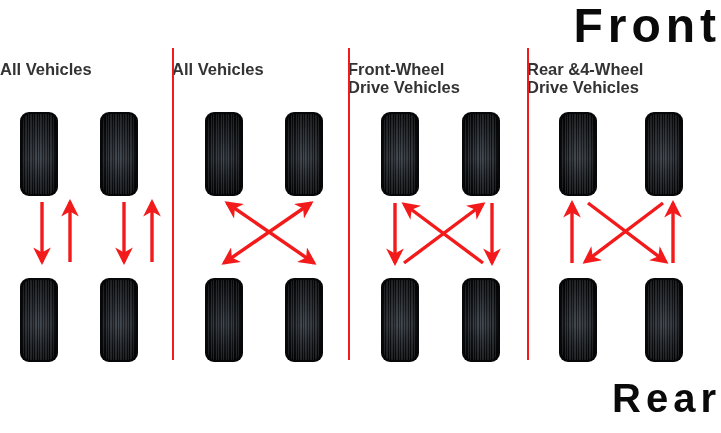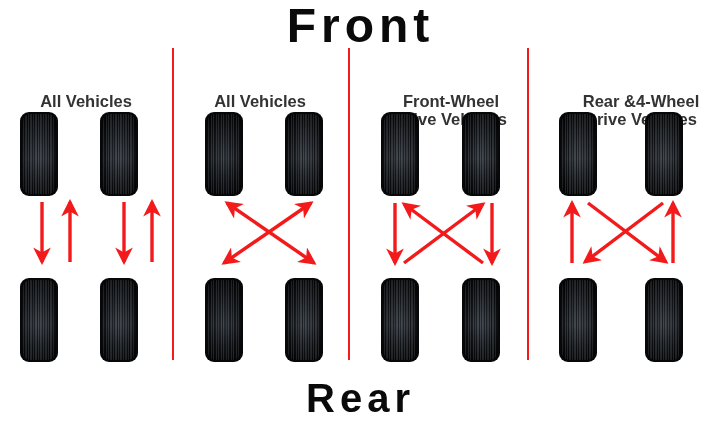--- a/index.html
+++ b/index.html
@@ -14,21 +14,21 @@
     overflow: hidden;
     font-family: "Liberation Sans", sans-serif;
     background: #ffffff;
   }
 
   
   .orient-word {
     position: absolute;
     left: 0;
     width: 721px;
-    text-align: center;
+    text-align: right;
     font-family: "Liberation Sans", sans-serif;
     font-weight: bold;
     color: #0a0a0a;
     letter-spacing: 5px;
     line-height: 1;
     white-space: nowrap;
   }
   #front-label {
     top: 2px;
     font-size: 48px;
@@ -49,28 +49,27 @@
   .panel {
     position: absolute;
     top: 60px;
     height: 310px;
   }
   .panel-title {
     position: absolute;
     top: 0;
     left: 0;
     width: 100%;
-    text-align: center;
+    text-align: left;
     font-size: 16.5px;
     font-weight: 600;
     color: #333333;
     line-height: 1.12;
     letter-spacing: 0px;
     white-space: pre-line;
-    margin-top: 32px;
   }
 
   
   .tire {
     position: absolute;
     width: 38px;
     height: 84px;
     border-radius: 9px;
     background:
       repeating-linear-gradient(to right,

